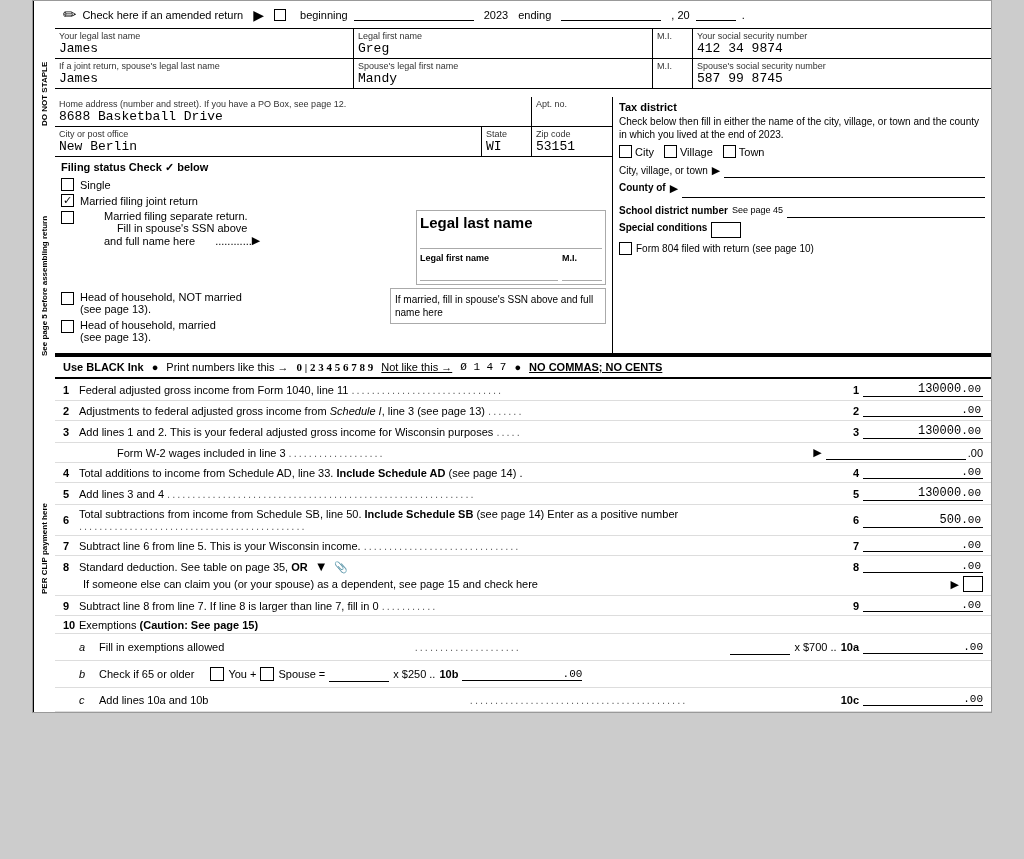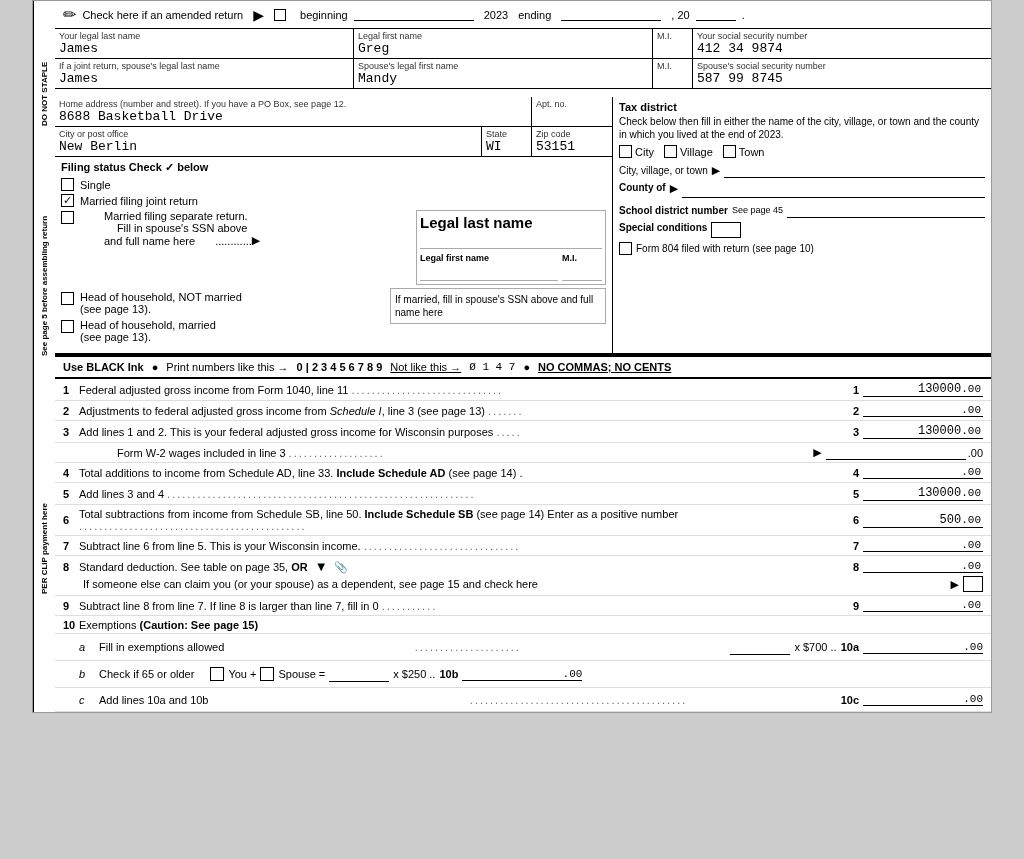--- a/index.html
+++ b/index.html
@@ -480,21 +480,21 @@
           <div class="form804-checkbox"></div>
           <span class="form804-text">Form 804 filed with return (see page 10)</span>
         </div>
       </div>
     </div>
 
     <div class="ink-instruction">
       <span><strong>Use BLACK Ink</strong></span>
       <span>●</span>
       <span>Print numbers like this →</span>
-      <span style="font-family:Liberation Sans, sans-serif; font-weight:bold;">0 | 2 3 4 5 6 7 8 9</span>
+      <span style="font-family:Liberation Serif, serif; font-weight:bold;">0 | 2 3 4 5 6 7 8 9</span>
       <span style="text-decoration:underline;">Not like this →</span>
       <span style="font-family:'Courier New',monospace;">Ø 1 4 7</span>
       <span>●</span>
       <span><u><strong>NO COMMAS; NO CENTS</strong></u></span>
     </div>
 
     <div class="line-item">
       <span class="line-num">1</span>
       <span class="line-desc">Federal adjusted gross income from Form 1040, line 11 <span style="letter-spacing:2px; color:#666;">..............................</span></span>
       <span class="line-field-num">1</span>

